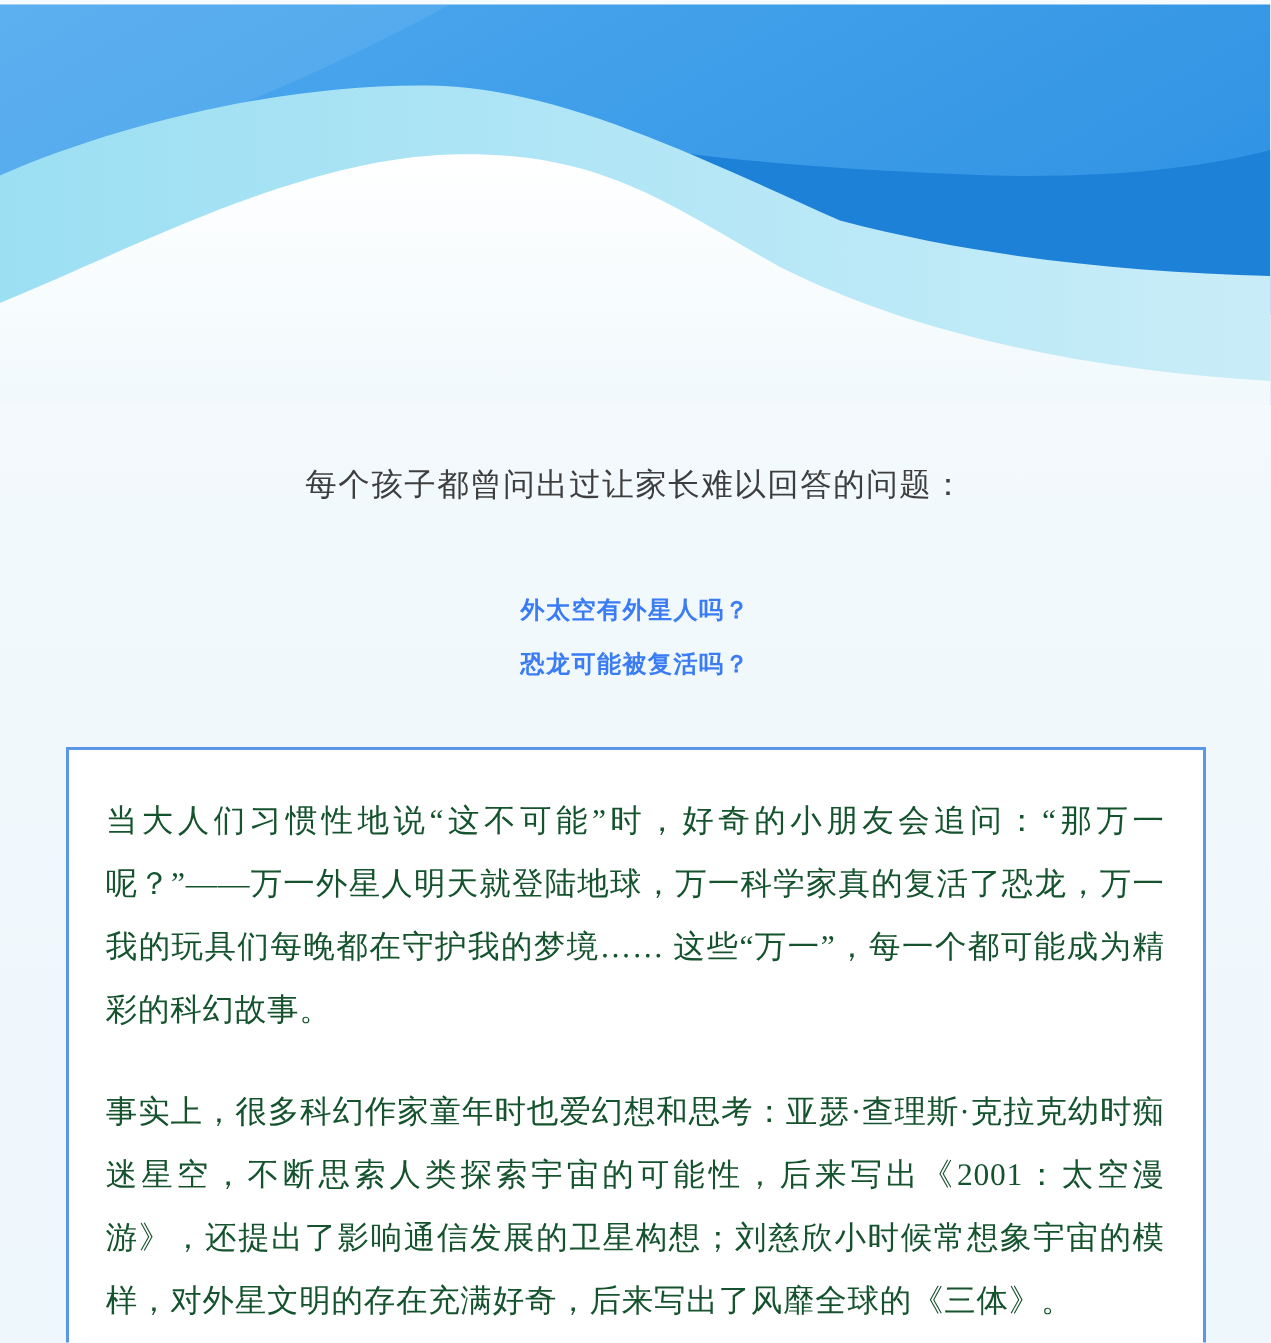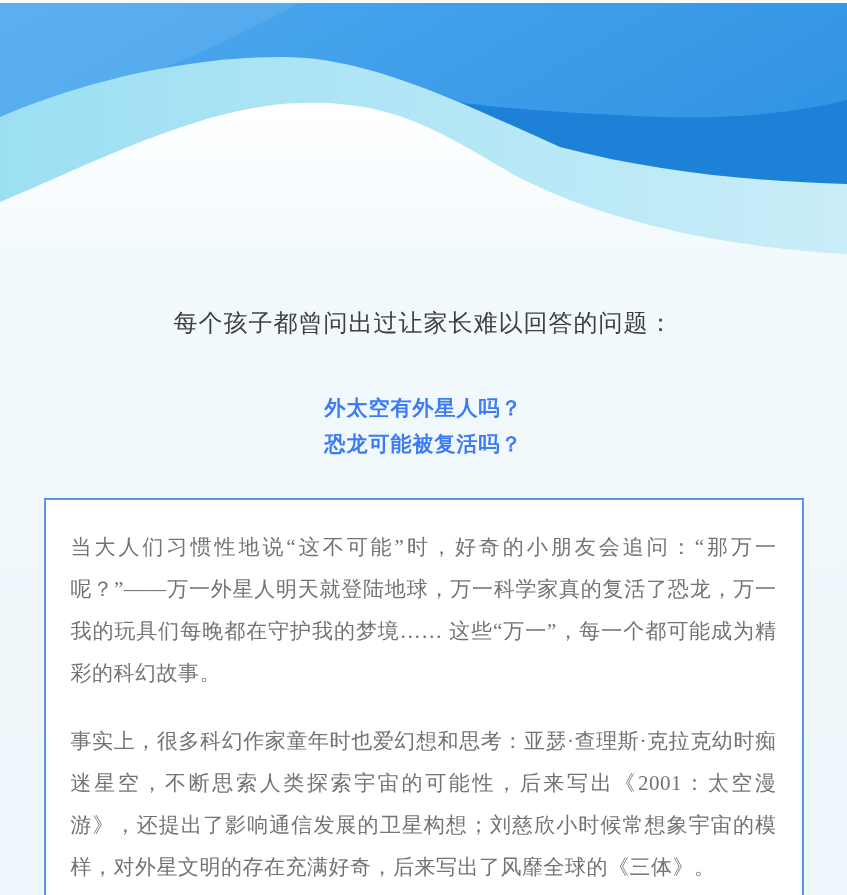--- a/index.html
+++ b/index.html
@@ -20,52 +20,52 @@
   
   .hero {
     display: block;
     width: 847px;
     height: 270px;
   }
   
   .intro-line {
     margin: 38px 0 0 0;
     text-align: center;
-    font-size: 24px;
+    font-size: 21px;
     line-height: 30px;
     color: #3e3e3e;
     letter-spacing: 1px;
   }
   
   .questions {
     margin-top: 52px;
     text-align: center;
     font-family: "Liberation Sans", "DejaVu Sans", sans-serif;
     font-weight: 700;
-    font-size: 21px;
+    font-size: 16px;
     color: #3b7cf5;
   }
   .question-line {
     line-height: 36px;
     letter-spacing: 1px;
   }
   
   .content-box {
     box-sizing: border-box;
     width: 760px;
     margin: 36px auto 0 auto;
     background: #ffffff;
     border: 2px solid #5b96e8;
     padding: 26px 25px 60px 25px;
   }
   .content-box p {
     margin: 0 0 26px 0;
     font-size: 21px;
     line-height: 42px;
-    color: #737373;
+    color: #14532d;
     text-align: justify;
     text-justify: inter-ideograph;
     letter-spacing: 0.5px;
   }
   .content-box p:last-child { margin-bottom: 0; }
 </style>
 </head>
 <body>
 
 <div class="page">

